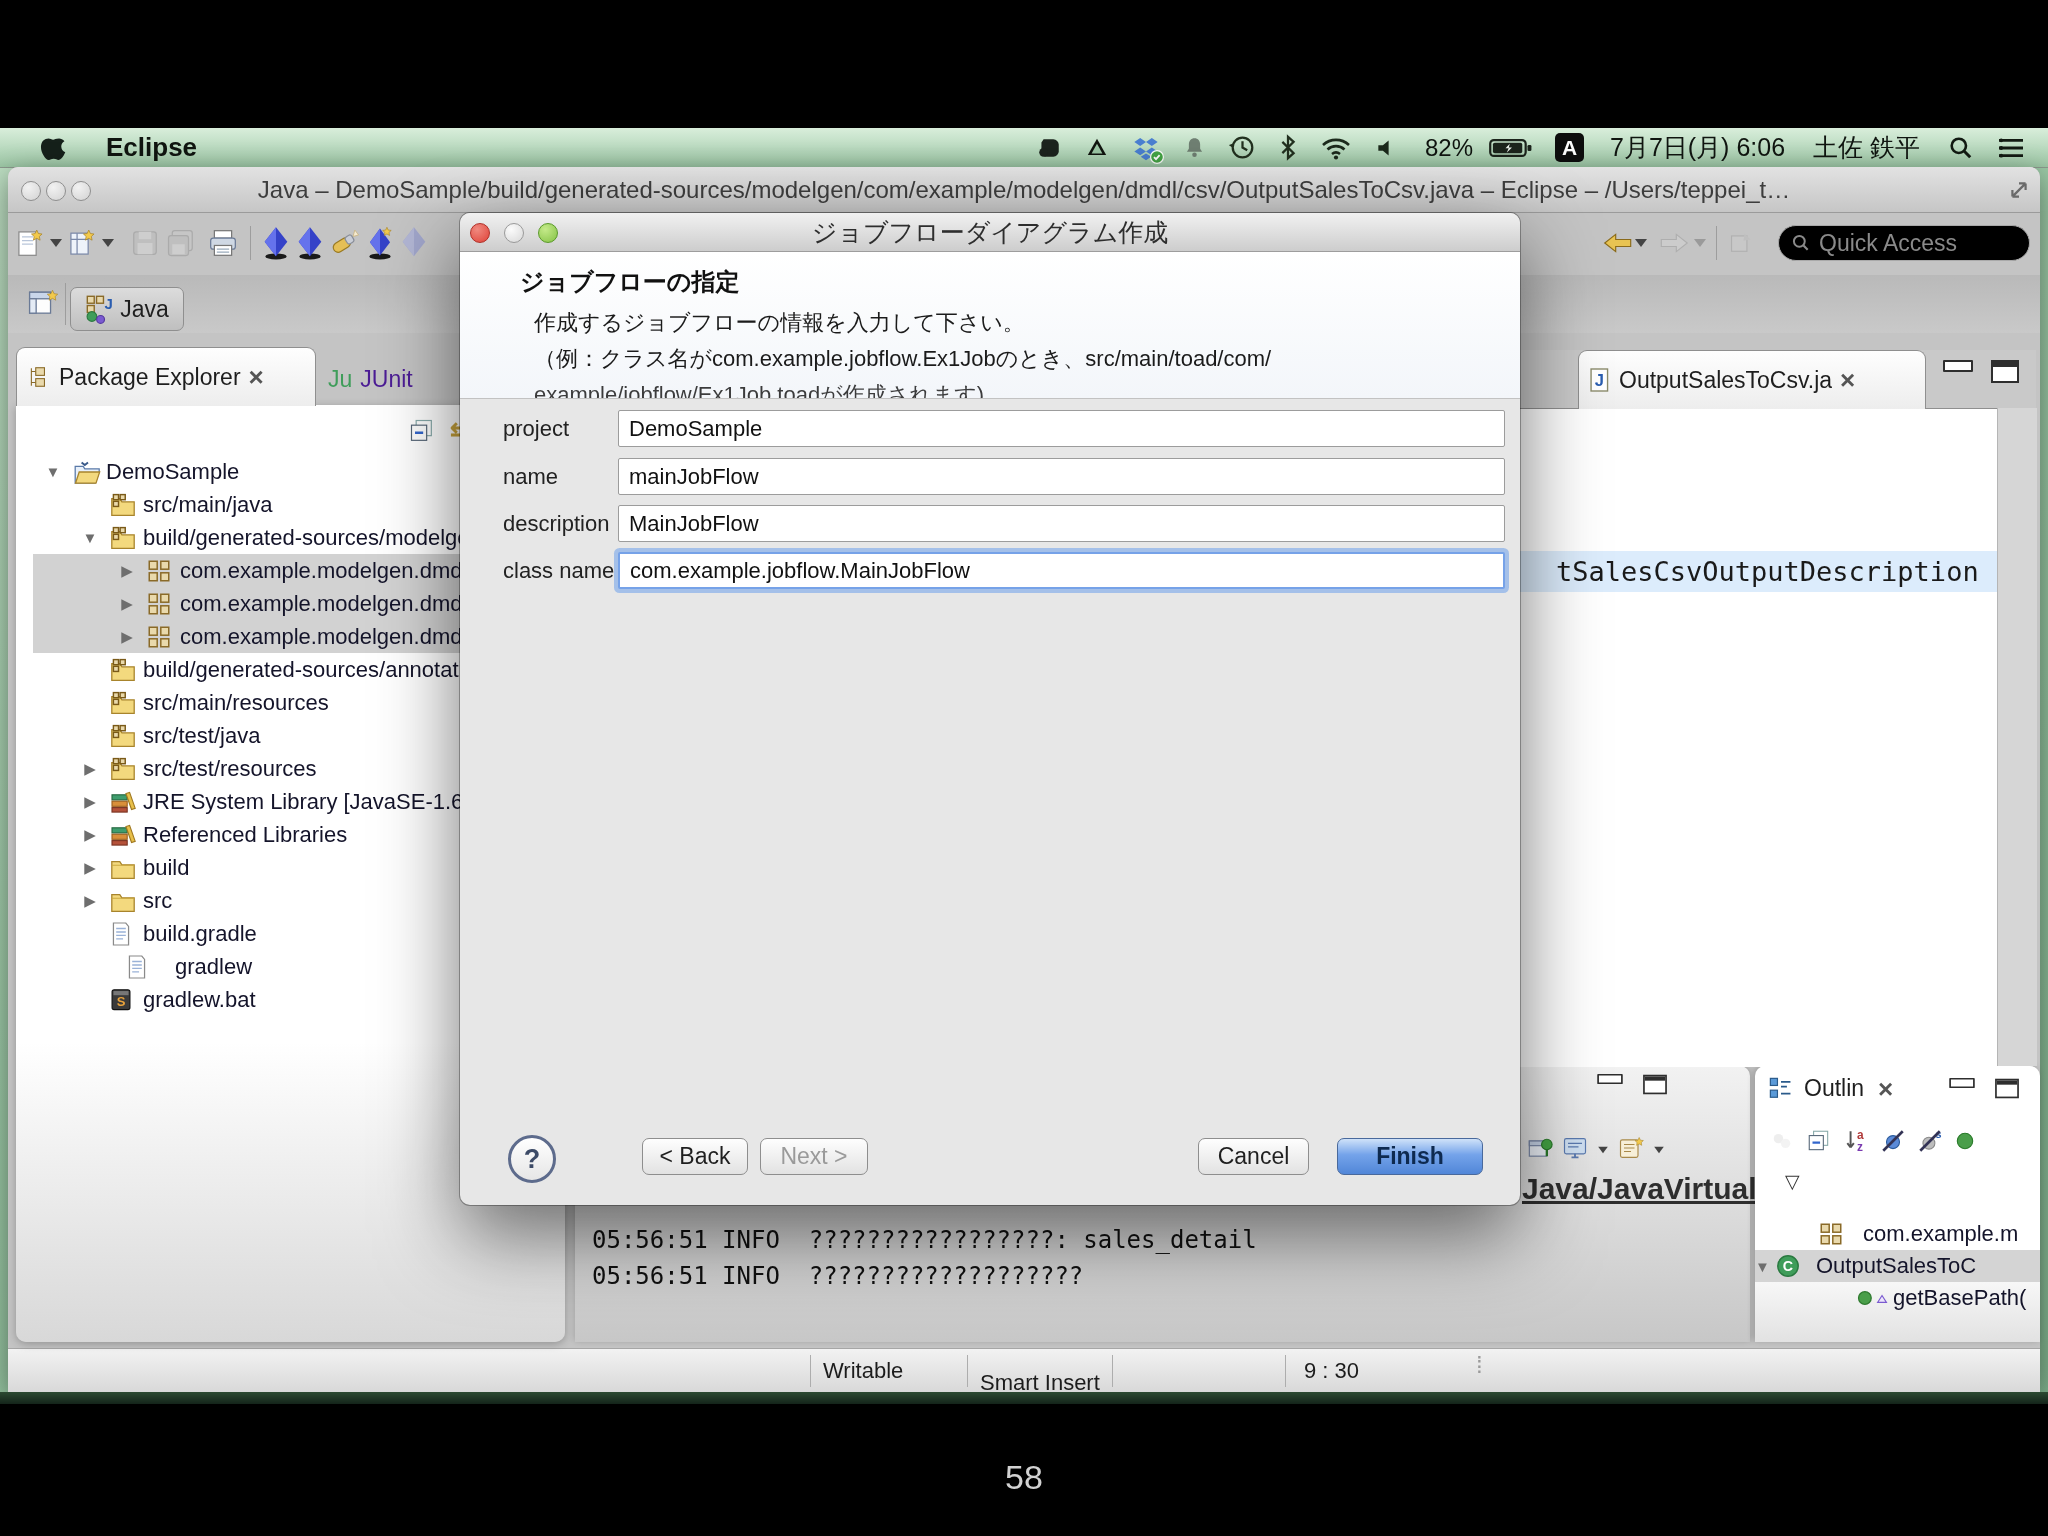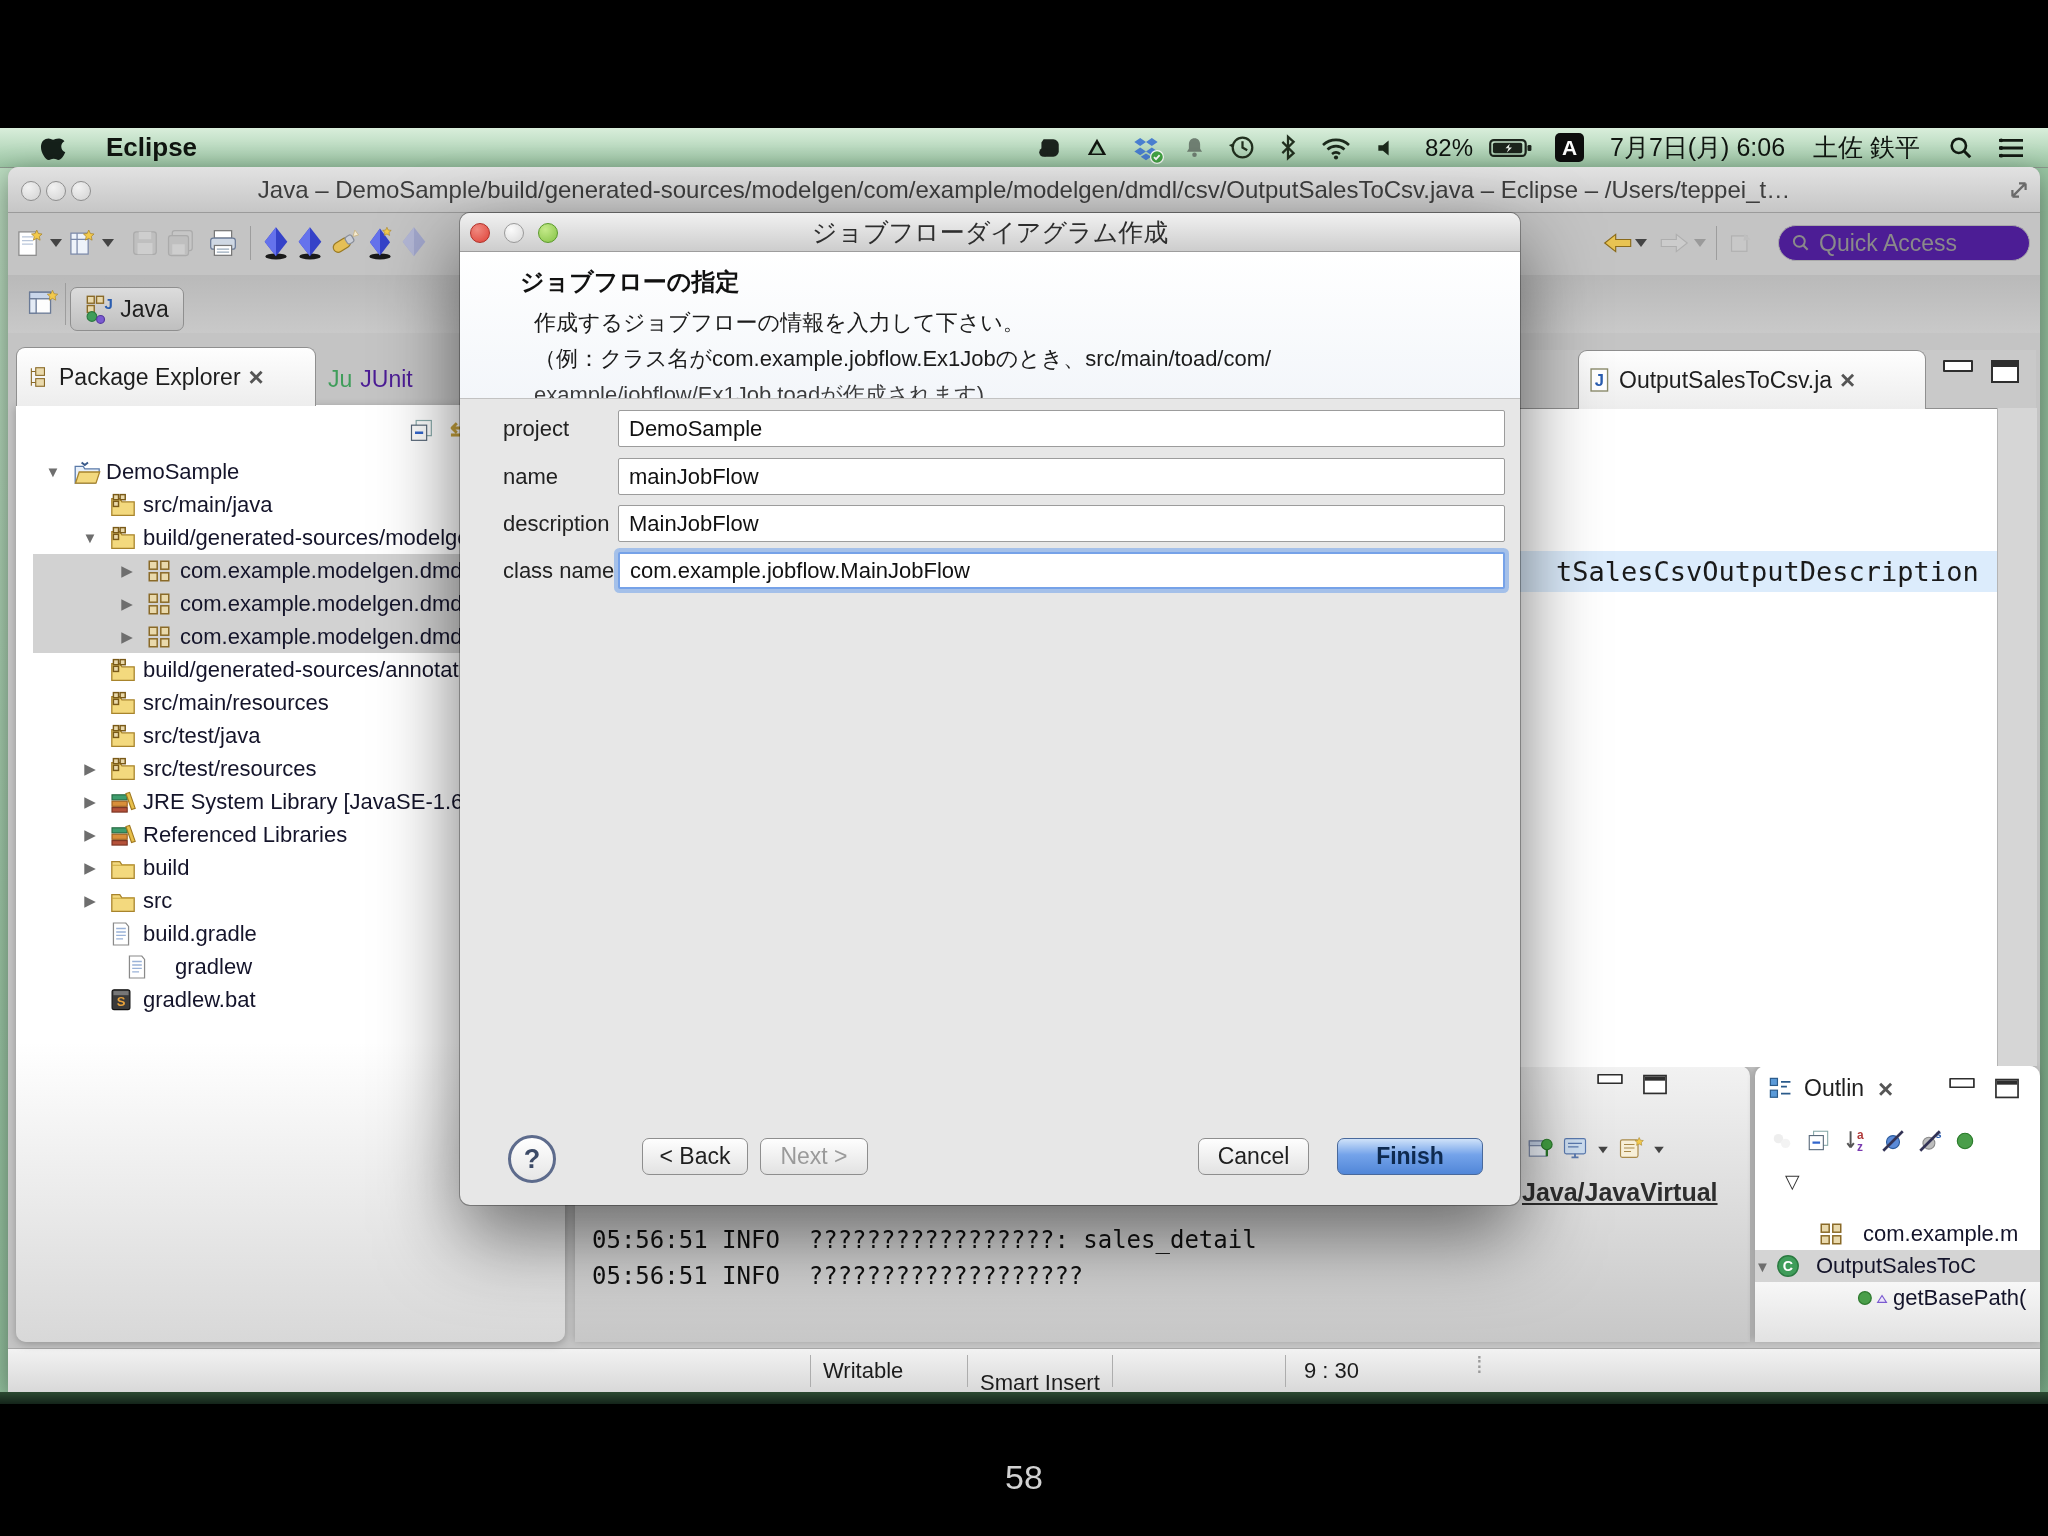--- a/index.html
+++ b/index.html
@@ -23,21 +23,21 @@
   #etitle .t{font-size:24px;color:#3d3d3d;max-width:1840px;white-space:nowrap;overflow:hidden}
   .light{position:absolute;top:14px;width:18px;height:18px;border-radius:50%;
          border:1.5px solid #8f8f8f;background:radial-gradient(circle at 35% 30%,#f2f2f2,#d2d2d2)}
   .tool-row{position:absolute;left:0;right:0;top:51px;height:50px;display:flex;align-items:center}
   .tico{display:inline-flex;align-items:center;justify-content:center;margin:0 3px;flex:none}
   .dd{width:0;height:0;border-left:6px solid transparent;border-right:6px solid transparent;
       border-top:8px solid #444;margin:0 2px;flex:none}
   .dd.dis{border-top-color:#9a9a9a}
   .vsep{width:1px;height:34px;background:#9d9d9d;margin:0 8px;flex:none}
   #quickaccess{position:absolute;left:1770px;top:58px;width:252px;height:36px;border-radius:18px;
-        background:#4c1d95;border:1px solid #a9a9a9;display:flex;align-items:center;padding:0 12px;box-sizing:border-box}
+        background:#000000;border:1px solid #a9a9a9;display:flex;align-items:center;padding:0 12px;box-sizing:border-box}
   #quickaccess span{font-size:23px;color:#8a8a8a;margin-left:8px}
   #persprow{position:absolute;left:0;top:108px;width:2032px;height:58px;
             background:linear-gradient(#b9b9b9,#c9c9c9)}
   #perspjava{position:absolute;left:62px;top:12px;width:112px;height:42px;border:1px solid #8f8f8f;
              border-radius:7px;background:linear-gradient(#dcdcdc,#bfbfbf);
              display:flex;align-items:center;justify-content:center;gap:5px}
   #perspjava span{font-size:23px;color:#1f1f1f}
   
   .panel{position:absolute;background:#fff;box-shadow:0 2px 8px rgba(0,0,0,.25)}
   .tab{position:absolute;background:linear-gradient(#fefefe,#ededed);border:1px solid #8f8f8f;border-bottom:none;
@@ -627,21 +627,21 @@
             </svg></span>
         <span class="dd" style="transform:scale(.8)"></span>
         <span>
           <svg width="28" height="28" viewBox="0 0 24 24">
               <rect x="3" y="5" width="15" height="15" rx="1.5" fill="#f7efd8" stroke="#a8894a"></rect>
               <path d="M6 9h9M6 12h9M6 15h6" stroke="#a8894a"></path>
               <path d="M19 3l1.1 2.3 2.5.3-1.8 1.7.4 2.4-2.2-1.2-2.2 1.2.4-2.4-1.8-1.7 2.5-.3z" fill="#f2c94c" stroke="#a8842a" stroke-width=".5"></path>
             </svg></span>
         <span class="dd" style="transform:scale(.8)"></span>
       </div>
-      <div class="abs undl" style="left:947px;top:112px;font-size:25px;font-weight:bold;color:#2e2e2e;white-space:nowrap">Java/JavaVirtual</div>
+      <div class="abs undl" style="left:947px;top:106px;font-size:30px;font-weight:bold;color:#2e2e2e;white-space:nowrap">Java/JavaVirtual</div>
       <div class="abs" style="left:17px;top:160px;right:10px">
           <div class="console-line">05:56:51 INFO  ?????????????????: sales_detail</div>
           <div class="console-line">05:56:51 INFO  ???????????????????</div>
         </div>
     </div>
 
     <div id="outline">
       <div class="abs" style="left:13px;top:9px;display:flex;align-items:center">
         <svg width="26" height="26" viewBox="0 0 22 22">
           <rect x="2" y="2" width="6" height="6" fill="#5a9ad8" stroke="#2a5a8a"></rect>

